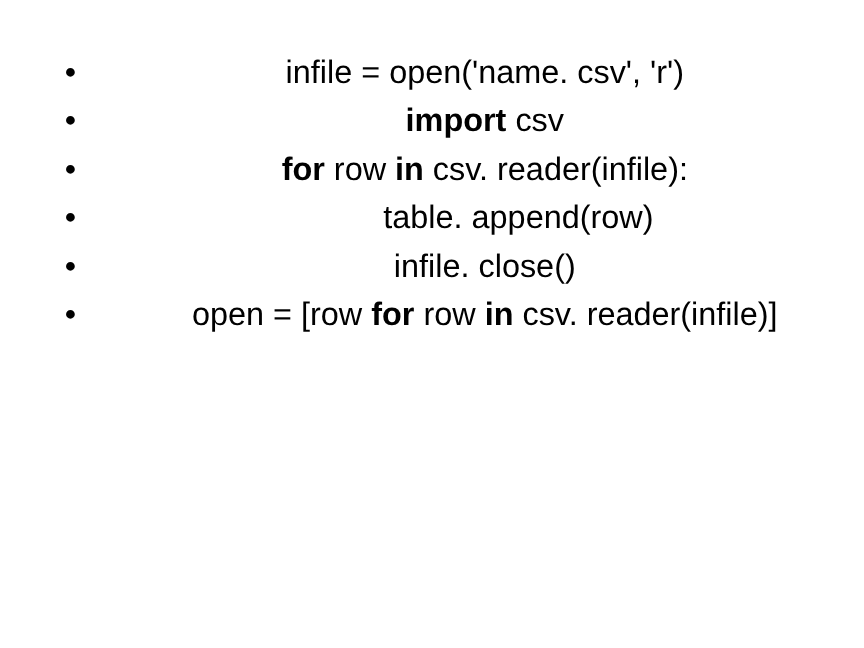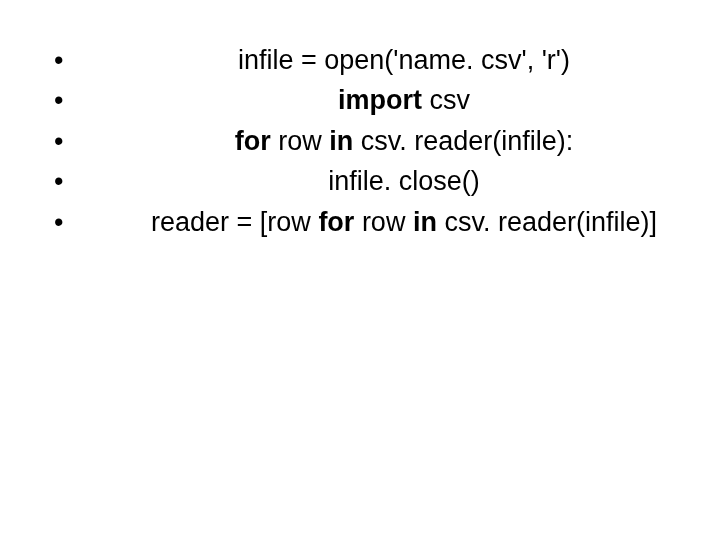--- a/index.html
+++ b/index.html
@@ -43,23 +43,26 @@
 
   <li>
     <span class="bold"> import</span><span> csv</span>
   </li>
 
 
   <li>
     <span class="bold"> for</span><span> row </span><span class="bold">in</span><span> csv. reader(infile):</span>
   </li>
 
+  <li>
+    <span class="indent2"></span><span>table. append(row)</span>
+  </li>
 
   <li>
     <span> infile. close()</span>
   </li>
 
 
   <li>
-    <span> reader = [row </span><span class="bold">for</span><span> row </span><span class="bold">in</span><span> csv. reader(infile)]</span>
+    <span> open = [row </span><span class="bold">for</span><span> row </span><span class="bold">in</span><span> csv. reader(infile)]</span>
   </li>
 
 </ul>
 
 </body></html>

